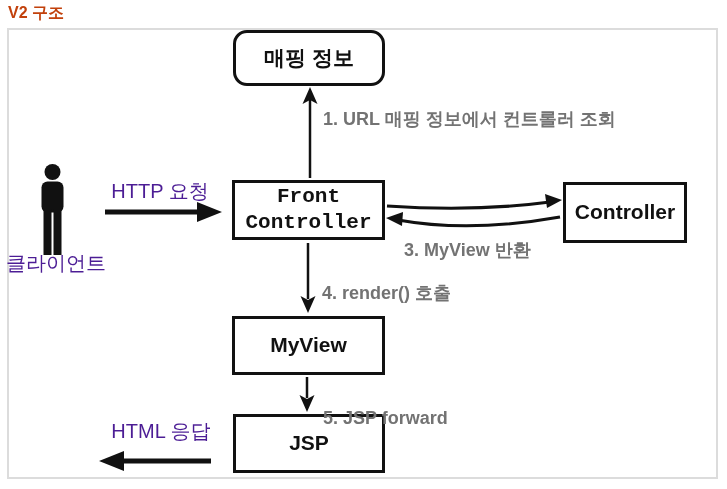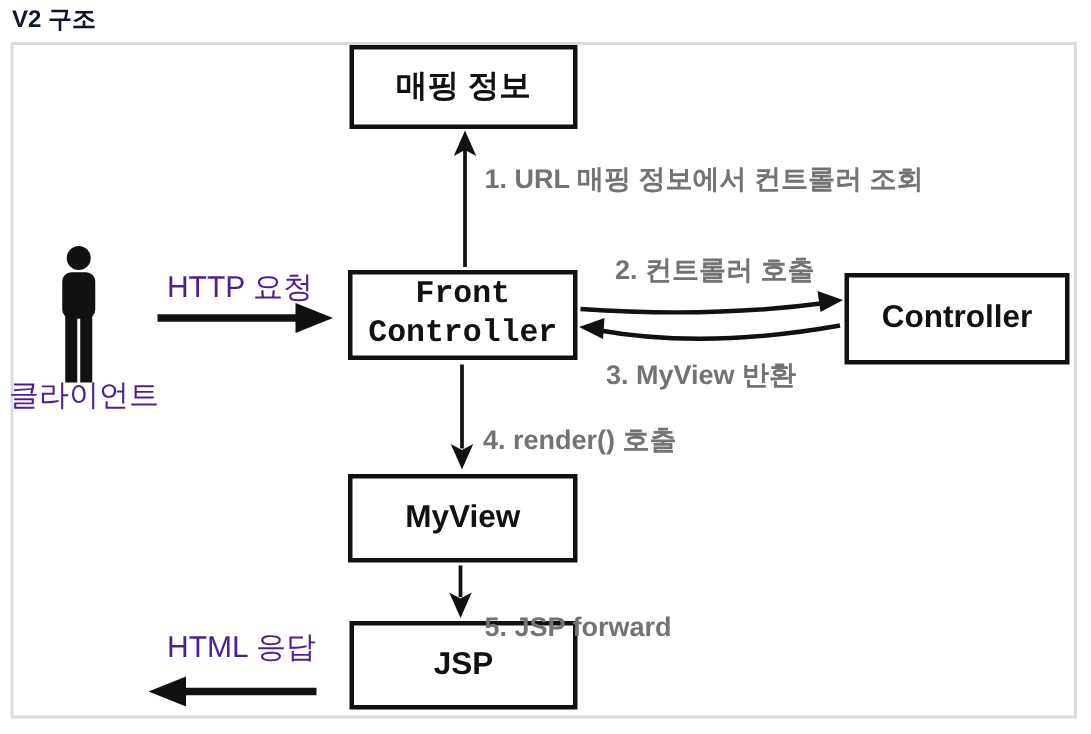--- a/index.html
+++ b/index.html
@@ -1,36 +1,36 @@
 <!DOCTYPE html>
 <html><head>
 <meta charset="utf-8">
 <style>
   html,body{margin:0;padding:0;background:#ffffff;}
   .stage{
     position:relative;width:727px;height:489px;background:#ffffff;
     font-family:"Liberation Sans","DejaVu Sans",sans-serif;overflow:hidden;
   }
   .page-title{
-    position:absolute;left:8px;top:3px;font-size:16px;font-weight:bold;color:#0f172a;
+    position:absolute;left:8px;top:3px;font-size:16px;font-weight:bold;color:#c2410c;
     letter-spacing:0px;
   }
   .frame{
     position:absolute;left:7px;top:28px;width:707px;height:447px;
     border:2px solid #dcdcdc;background:#ffffff;
   }
   .node{
     position:absolute;background:#ffffff;border:3px solid #111111;
     display:flex;align-items:center;justify-content:center;text-align:center;
     font-weight:bold;color:#111111;font-size:21px;line-height:1.25;
     box-sizing:border-box;z-index:3;
   }
-  .node-mapping{left:233px;top:30px;width:152px;height:56px;}
+  .node-mapping{left:233px;top:30px;width:152px;height:56px;border-radius:14px;}
   .node-front-controller{left:232px;top:180px;width:153px;height:60px;padding:0 8px;font-family:Liberation Mono, monospace;}
-  .node-controller{left:563px;top:182px;width:150px;height:61px;}
+  .node-controller{left:563px;top:182px;width:124px;height:61px;}
   .node-myview{left:232px;top:316px;width:153px;height:59px;text-align:center;}
   .node-jsp{left:233px;top:414px;width:152px;height:59px;}
   .step-label{
     position:absolute;font-size:18px;font-weight:bold;color:#737373;
     white-space:nowrap;z-index:4;
   }
   .side-label{
     position:absolute;font-size:20px;font-weight:normal;color:#4c1d95;
     white-space:nowrap;z-index:4;text-align:center;
   }
@@ -95,18 +95,17 @@
   <div class="node node-front-controller">Front Controller</div>
   <div class="node node-controller">Controller</div>
   <div class="node node-myview">MyView</div>
   <div class="node node-jsp">JSP</div>
 
   <div class="side-label" style="left:105px;top:178px;width:110px;">HTTP 요청</div>
   <div class="side-label" style="left:6px;top:250px;width:100px;">클라이언트</div>
   <div class="side-label" style="left:105px;top:418px;width:112px;">HTML 응답</div>
 
   <div class="step-label" style="left:323px;top:107px;">1. URL 매핑 정보에서 컨트롤러 조회</div>
-  <div class="step-label" style="left:410px;top:168px;">2. 컨트롤러 호출</div>
   <div class="step-label" style="left:404px;top:238px;">3. MyView 반환</div>
   <div class="step-label" style="left:322px;top:281px;">4. render() 호출</div>
   <div class="step-label" style="left:323px;top:384px;margin-top:24px;">5. JSP forward</div>
 
 </div>
 
 </body></html>

